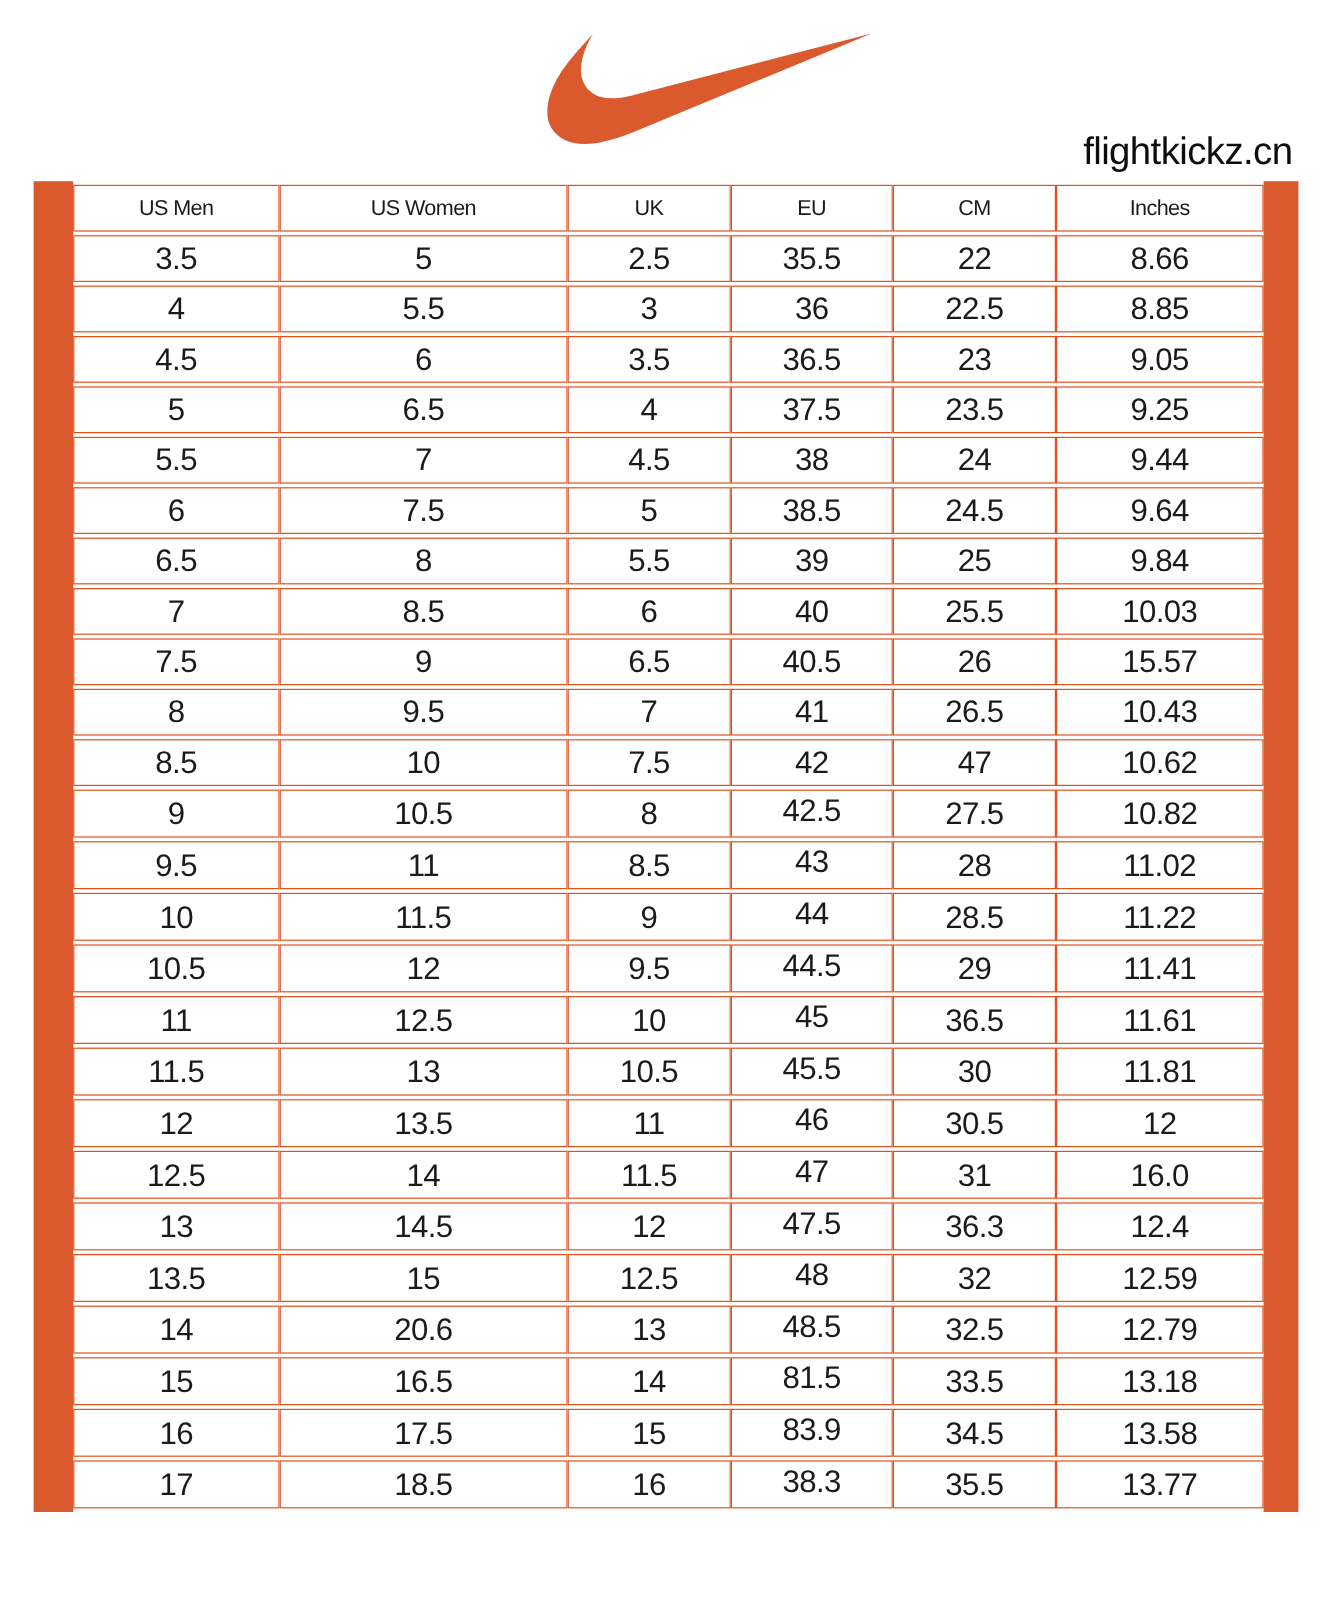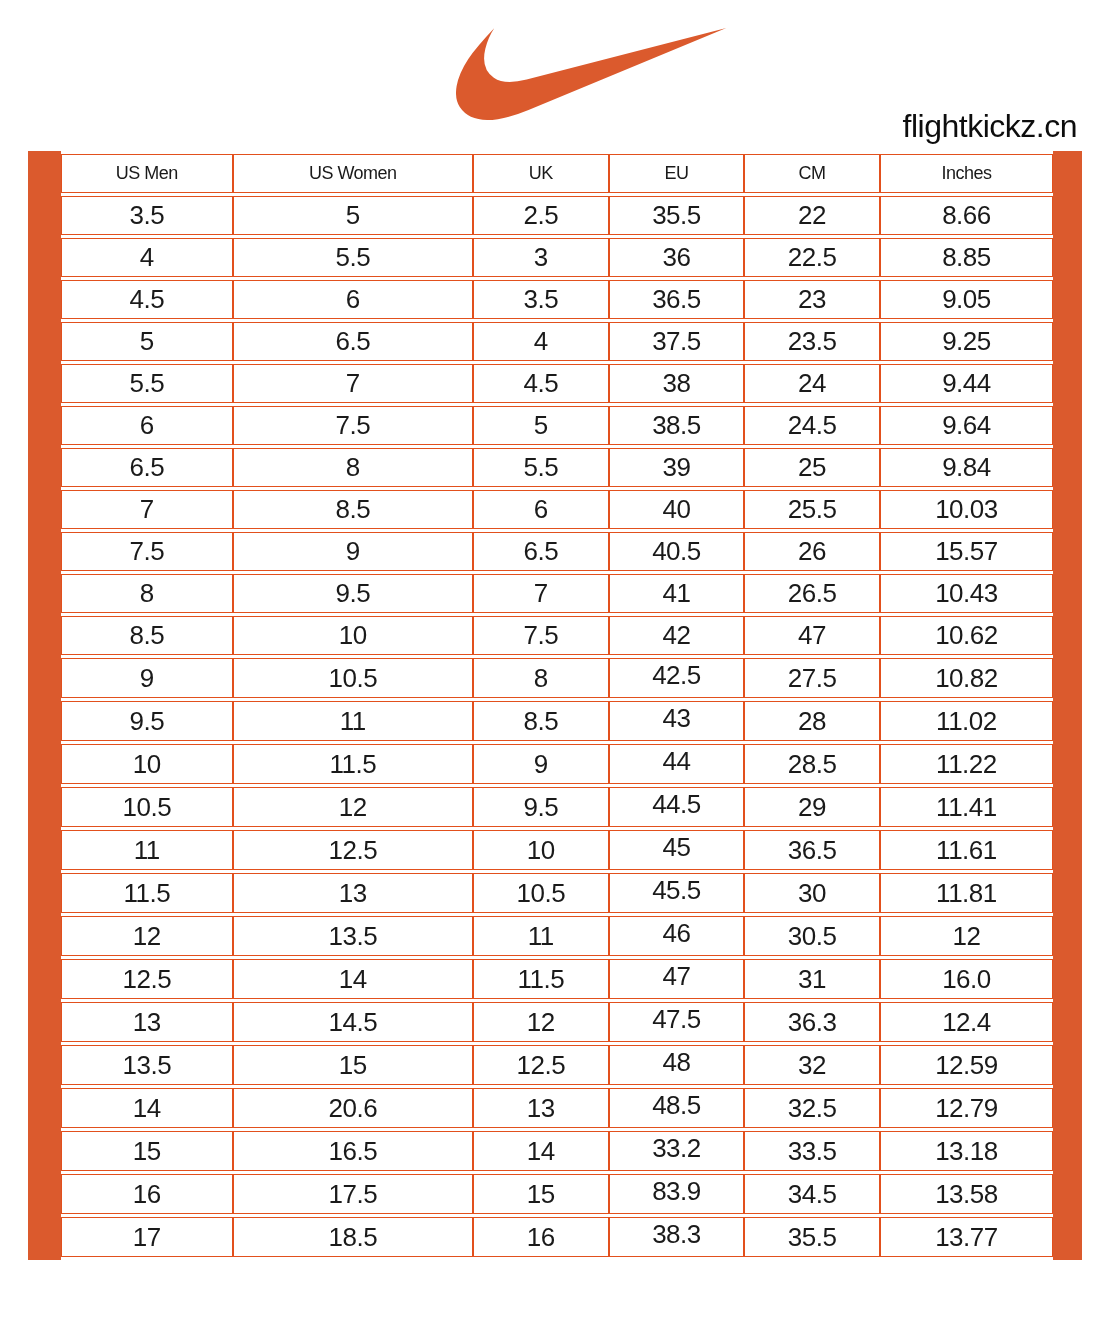--- a/index.html
+++ b/index.html
@@ -255,21 +255,21 @@
             <td>20.6</td>
             <td>13</td>
             <td class="eu-up">48.5</td>
             <td>32.5</td>
             <td>12.79</td>
           </tr>
           <tr>
             <td>15</td>
             <td>16.5</td>
             <td>14</td>
-            <td class="eu-up">33.2</td>
+            <td class="eu-up">81.5</td>
             <td>33.5</td>
             <td>13.18</td>
           </tr>
           <tr>
             <td>16</td>
             <td>17.5</td>
             <td>15</td>
             <td class="eu-up">83.9</td>
             <td>34.5</td>
             <td>13.58</td>

